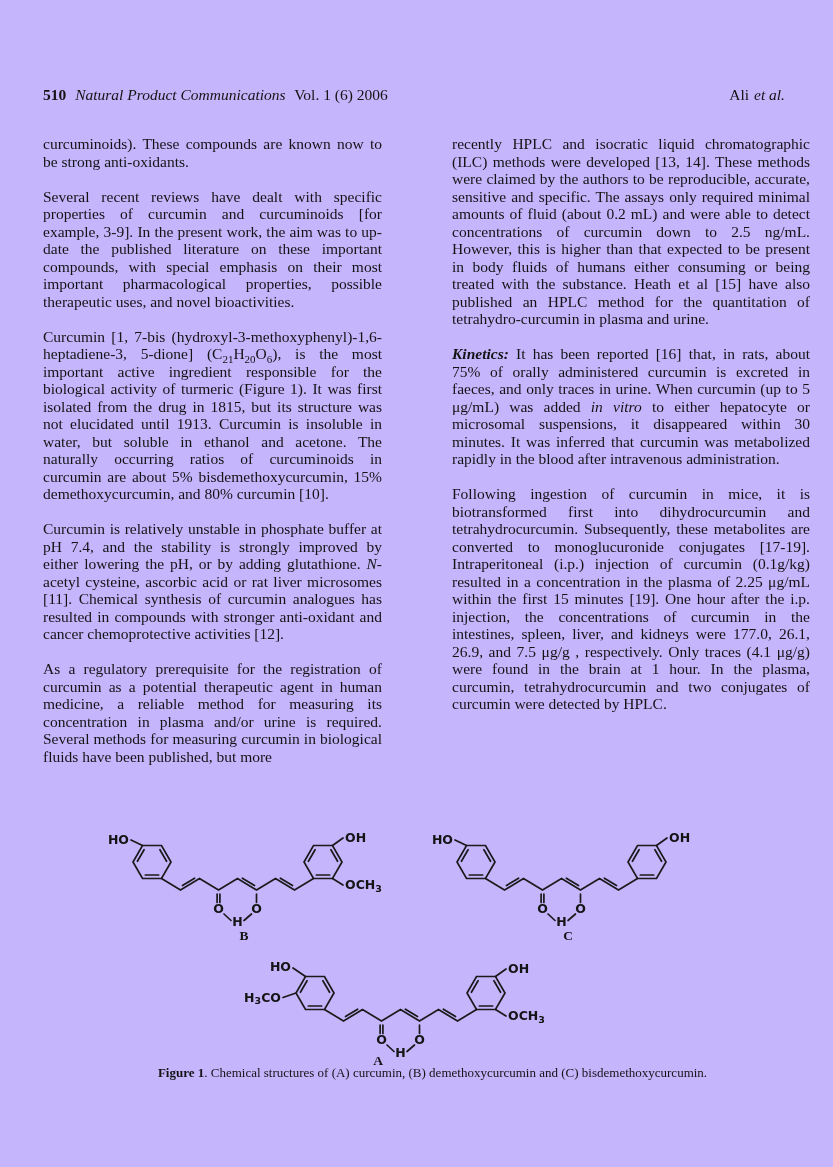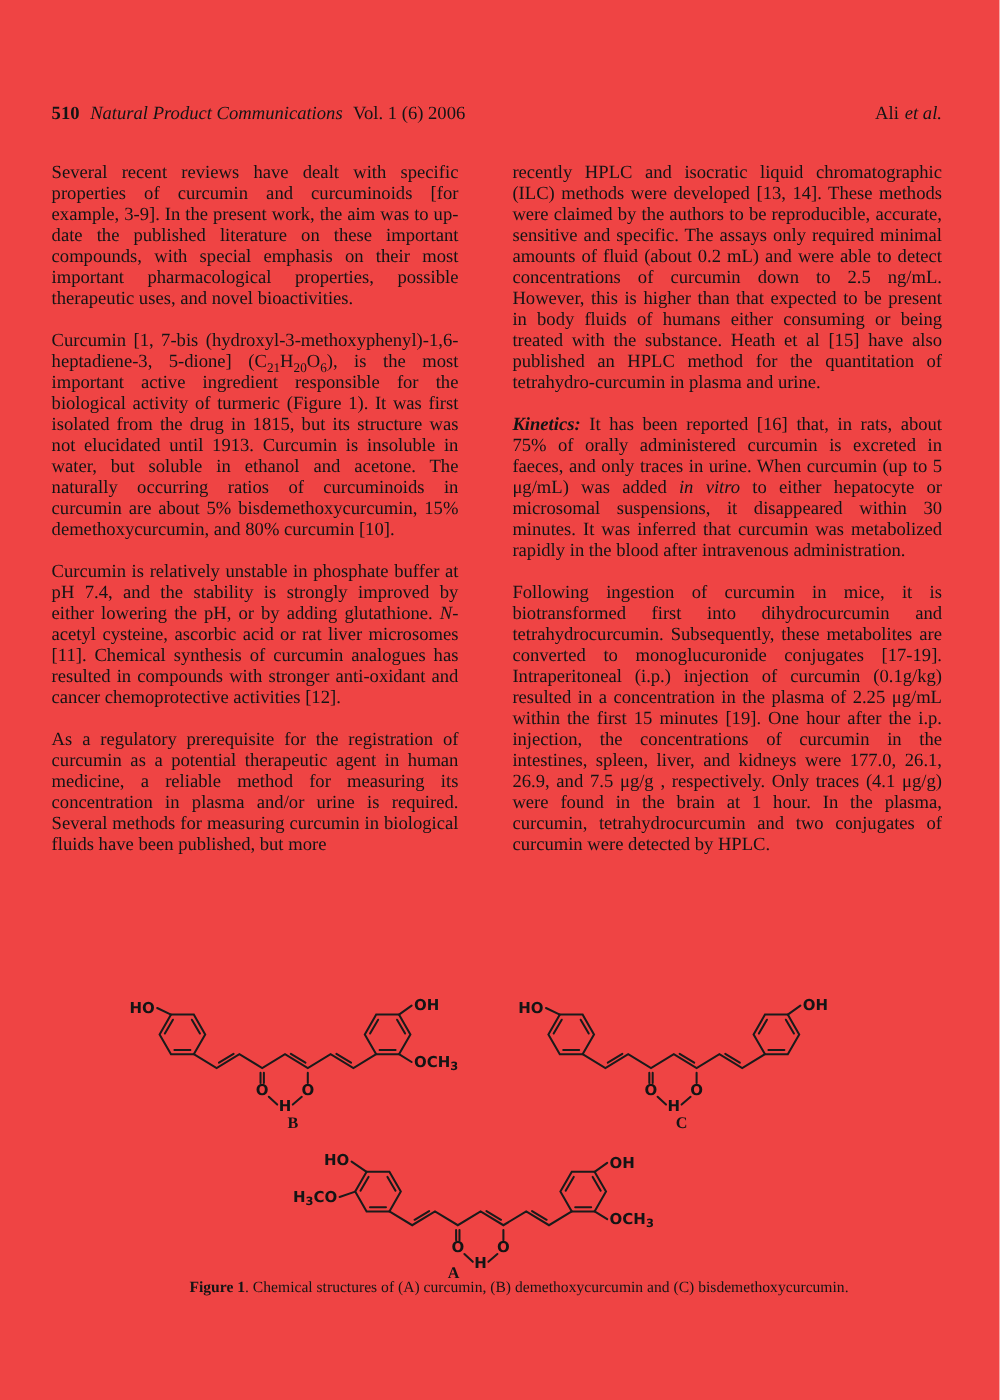--- a/index.html
+++ b/index.html
@@ -1,26 +1,26 @@
 <!DOCTYPE html>
 <html><head>
 <meta charset="utf-8">
 <style>
   html,body{margin:0;padding:0;background:#ffffff;}
-  .page{position:relative;width:833px;height:1167px;background:#ef4444;
+  .page{position:relative;width:833px;height:1167px;background:#c4b5fd;
         font-family:"Liberation Serif",serif;color:#141414;overflow:hidden;}
   .header{position:absolute;left:43px;top:86px;width:742px;display:flex;
           justify-content:space-between;font-size:15.5px;line-height:17px;}
   .hdr-b{font-weight:bold;}
   .hdr-i{font-style:italic;}
   .header .gap{margin-right:5px;}
   .col{position:absolute;top:135px;font-size:15.5px;line-height:17.5px;
        text-align:justify;}
   .col-left{left:43px;width:339px;}
-  .col-right{left:427px;width:358px;}
+  .col-right{left:452px;width:358px;}
   .col p{margin:0 0 17.5px 0;}
   .col h3{margin:17px 0 17.5px 0;font-size:15.5px;line-height:17.5px;
           font-weight:bold;text-align:center;}
   .run-i{font-style:italic;}
   .run-bi{font-weight:bold;font-style:italic;}
   .run-sub{vertical-align:sub;font-size:11px;line-height:0;margin-top:14px;}
   svg.fig{position:absolute;overflow:visible;}
   .bond{stroke:#1a1a1a;stroke-width:1.7;fill:none;stroke-linecap:round;}
   .atom{font-family:"DejaVu Sans",sans-serif;font-weight:bold;font-size:12.5px;fill:#141414;}
   .atom-sub{font-size:9.5px;}
@@ -39,20 +39,21 @@
       <span class="hdr-b gap">510</span>
       <span class="hdr-i gap">Natural Product Communications</span>
       <span>Vol. 1 (6) 2006</span>
     </div>
     <div>
       <span class="gap">Ali</span><span class="hdr-i">et al.</span>
     </div>
   </div>
 
   <div class="col col-left">
+    <p><span>curcuminoids). These compounds are known now to be strong anti-oxidants.</span></p>
     <p><span>Several recent reviews have dealt with specific properties of curcumin and curcuminoids [for example, 3-9]. In the present work, the aim was to up-date the published literature on these important compounds, with special emphasis on their most important pharmacological properties, possible therapeutic uses, and novel bioactivities.</span></p>
     <p><span>Curcumin [1, 7-bis (hydroxyl-3-methoxyphenyl)-1,6-heptadiene-3, 5-dione] (C</span><span class="run-sub">21</span><span>H</span><span class="run-sub">20</span><span>O</span><span class="run-sub">6</span><span>), is the most important active ingredient responsible for the biological activity of turmeric (Figure 1). It was first isolated from the drug in 1815, but its structure was not elucidated until 1913. Curcumin is insoluble in water, but soluble in ethanol and acetone. The naturally occurring ratios of curcuminoids in curcumin are about 5% bisdemethoxycurcumin, 15% demethoxycurcumin, and 80% curcumin [10].</span></p>
     <p><span>Curcumin is relatively unstable in phosphate buffer at pH 7.4, and the stability is strongly improved by either lowering the pH, or by adding glutathione. </span><span class="run-i">N</span><span>-acetyl cysteine, ascorbic acid or rat liver microsomes [11]. Chemical synthesis of curcumin analogues has resulted in compounds with stronger anti-oxidant and cancer chemoprotective activities [12].</span></p>
     <p><span>As a regulatory prerequisite for the registration of curcumin as a potential therapeutic agent in human medicine, a reliable method for measuring its concentration in plasma and/or urine is required. Several methods for measuring curcumin in biological fluids have been published, but more</span></p>
   </div>
 
   <div class="col col-right">
     <p><span>recently HPLC and isocratic liquid chromatographic (ILC) methods were developed [13, 14]. These methods were claimed by the authors to be reproducible, accurate, sensitive and specific. The assays only required minimal amounts of fluid (about 0.2 mL) and were able to detect concentrations of curcumin down to 2.5 ng/mL. However, this is higher than that expected to be present in body fluids of humans either consuming or being treated with the substance. Heath et al [15] have also published an HPLC method for the quantitation of tetrahydro-curcumin in plasma and urine.</span></p>
     <p><span class="run-bi">Kinetics:</span><span> It has been reported [16] that, in rats, about 75% of orally administered curcumin is excreted in faeces, and only traces in urine. When curcumin (up to 5 μg/mL) was added </span><span class="run-i">in vitro</span><span> to either hepatocyte or microsomal suspensions, it disappeared within 30 minutes. It was inferred that curcumin was metabolized rapidly in the blood after intravenous administration.</span></p>
     <p><span>Following ingestion of curcumin in mice, it is biotransformed first into dihydrocurcumin and tetrahydrocurcumin. Subsequently, these metabolites are converted to monoglucuronide conjugates [17-19]. Intraperitoneal (i.p.) injection of curcumin (0.1g/kg) resulted in a concentration in the plasma of 2.25 μg/mL within the first 15 minutes [19]. One hour after the i.p. injection, the concentrations of curcumin in the intestines, spleen, liver, and kidneys were 177.0, 26.1, 26.9, and 7.5 μg/g , respectively. Only traces (4.1 μg/g) were found in the brain at 1 hour. In the plasma, curcumin, tetrahydrocurcumin and two conjugates of curcumin were detected by HPLC.</span></p>

